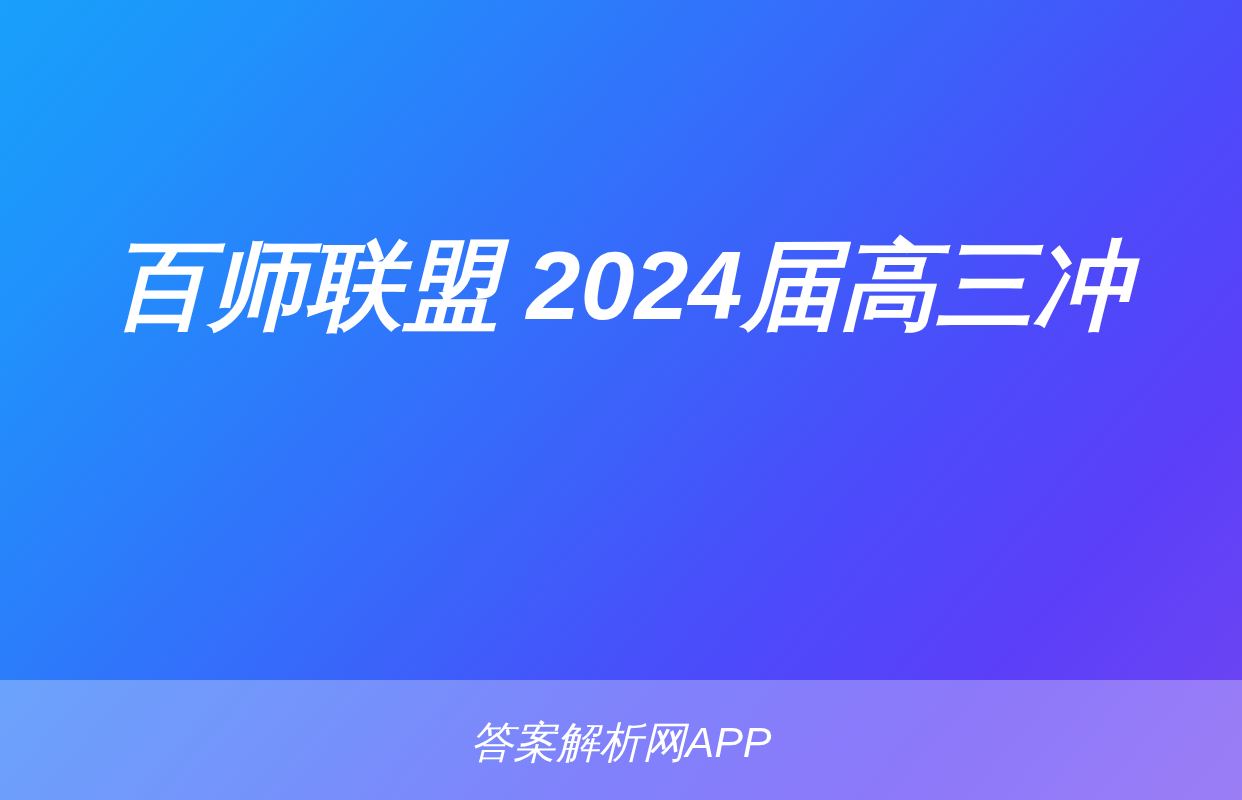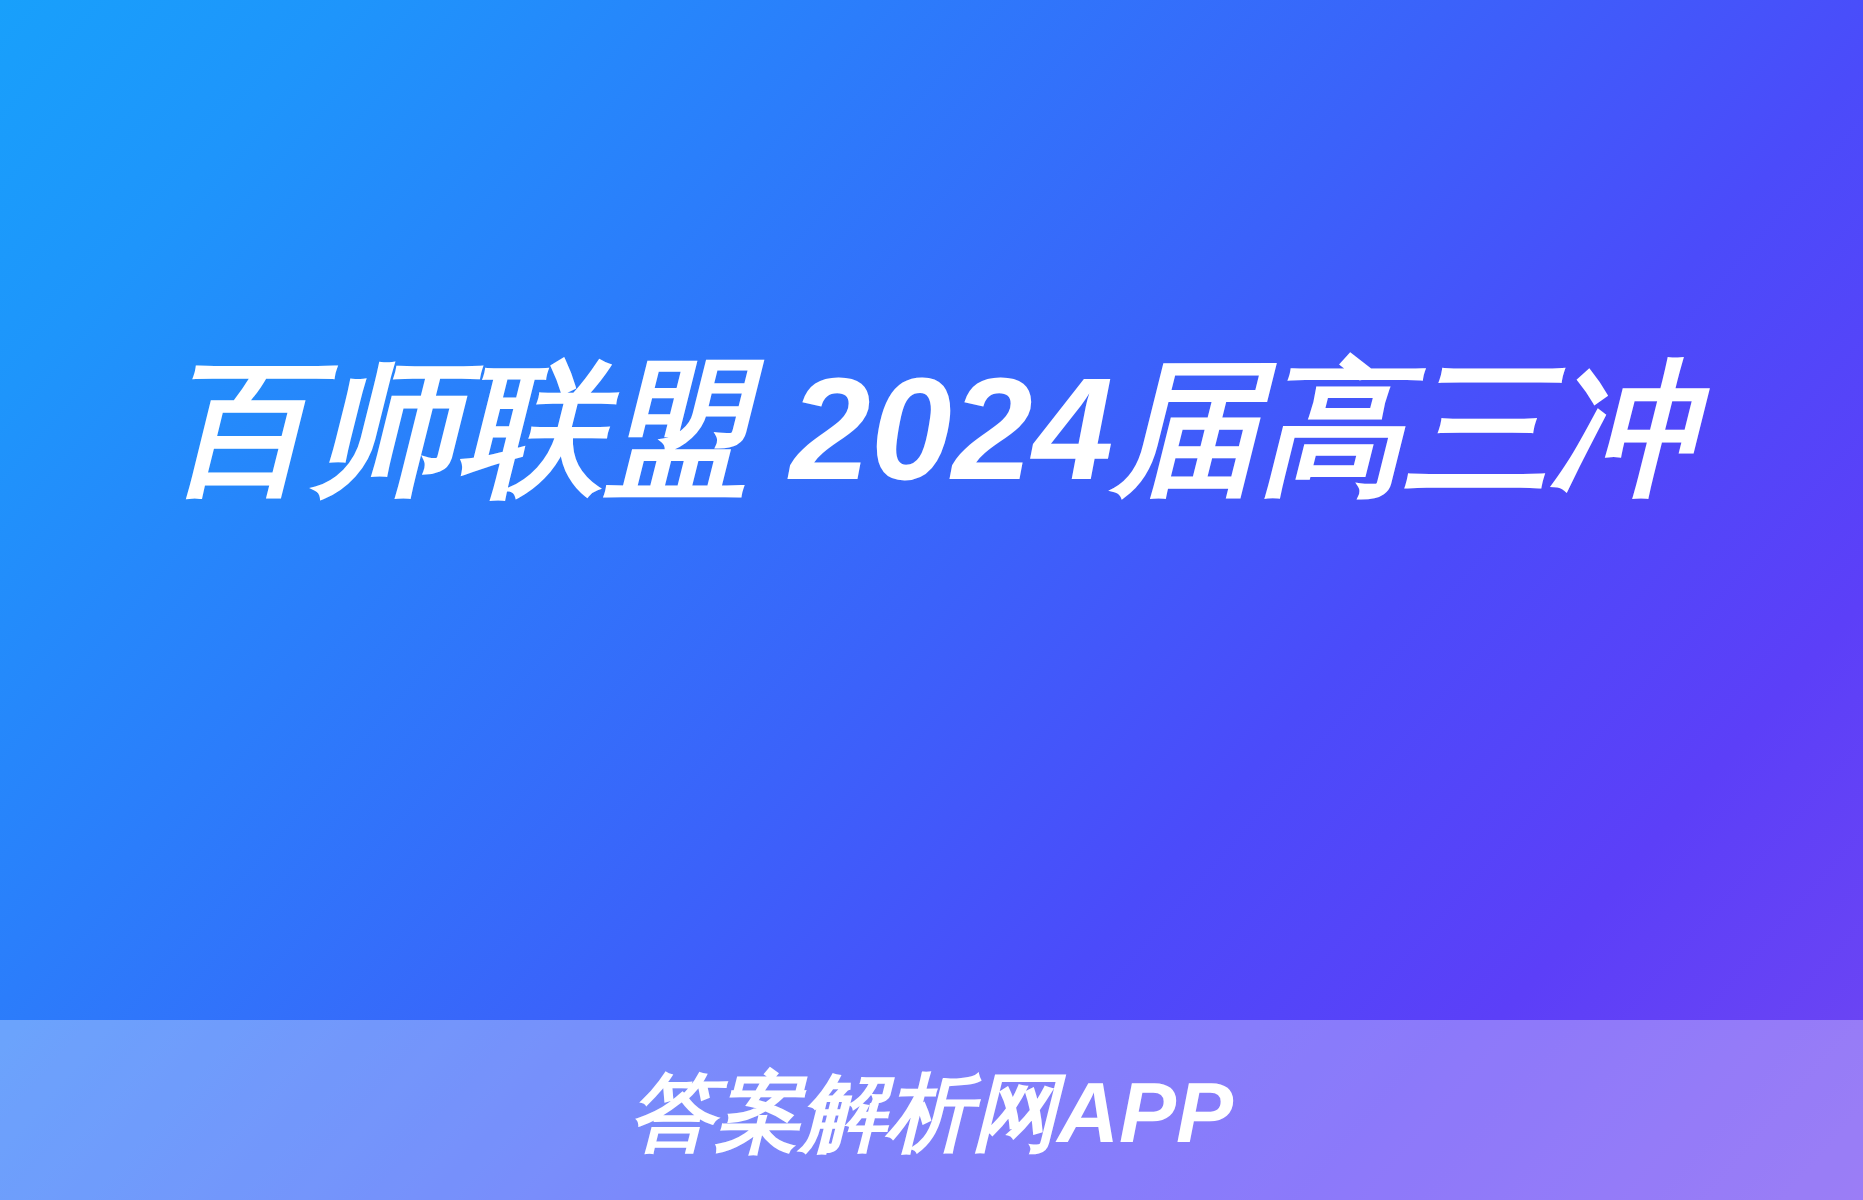--- a/index.html
+++ b/index.html
@@ -67,22 +67,22 @@
     bottom: 0;
     height: 120px;
     background: rgba(255, 255, 255, 0.30);
     display: flex;
     align-items: center;
     justify-content: center;
   }
 
   .watermark {
     color: #ffffff;
-    font-size: 57px;
-    font-weight: 700;
+    font-size: 43px;
+    font-weight: 400;
     font-style: italic;
     line-height: 1;
     letter-spacing: 0px;
     white-space: nowrap;
     transform: translateY(2px);
   }
 </style>
 </head>
 <body>
 

